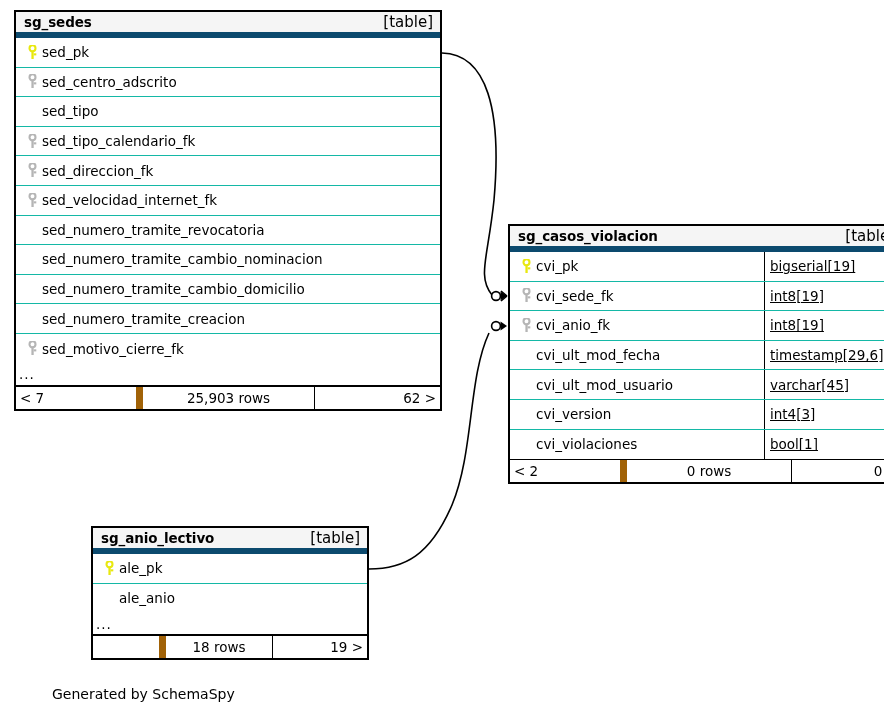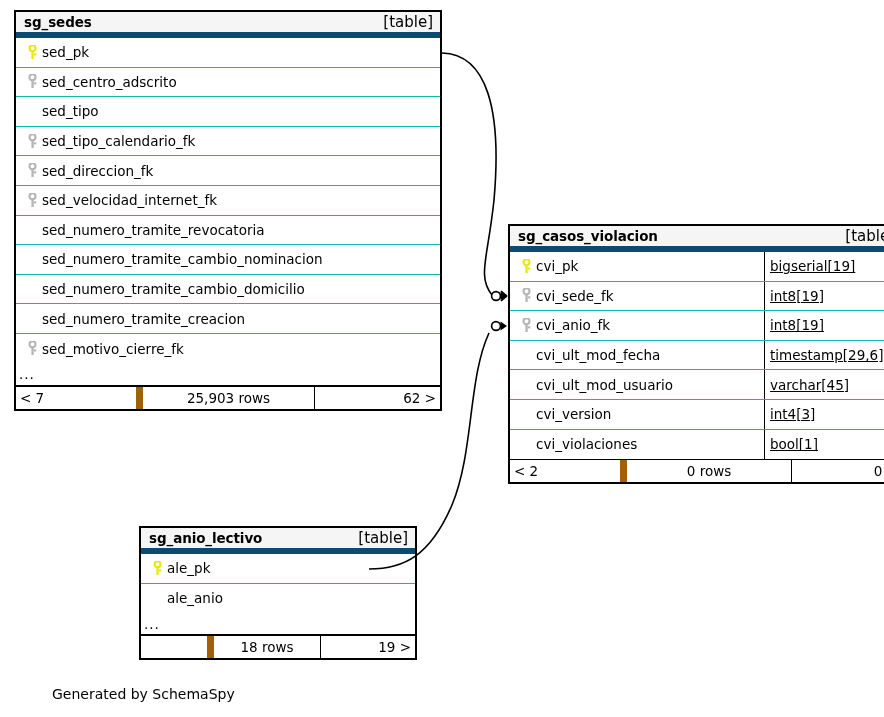--- a/index.html
+++ b/index.html
@@ -329,21 +329,21 @@
         <div class="col-typecell">bool[1]</div>
       </div>
     </div>
   <div class="footer-row">
     <div class="footer-cell footer-left" style="flex:0 0 110px;">&lt; 2</div>
     <div class="footer-cell footer-mid" style="flex:1 1 auto;">0 rows</div>
     <div class="footer-cell footer-right" style="flex:0 0 110px;">0 &gt;</div>
   </div>
 </div>
 
-<div class="table-box" id="box-sg_anio_lectivo" style="left:91px; top:526px; width:278px;margin-left:48px;">
+<div class="table-box" id="box-sg_anio_lectivo" style="left:91px; top:526px; width:278px;">
   <div class="table-header">
     <span class="table-name">sg_anio_lectivo</span>
     <span class="table-kind">[table]</span>
   </div>
   <div id="cols-sg_anio_lectivo">
       <div class="col-row">
         <div class="col-namecell">
           <span class="key-slot">
             <svg width="11" height="15" viewBox="0 0 11 15">
               <circle cx="4.5" cy="3.3" r="3.0" fill="none" stroke="#e8e80f" stroke-width="2.1"></circle>

